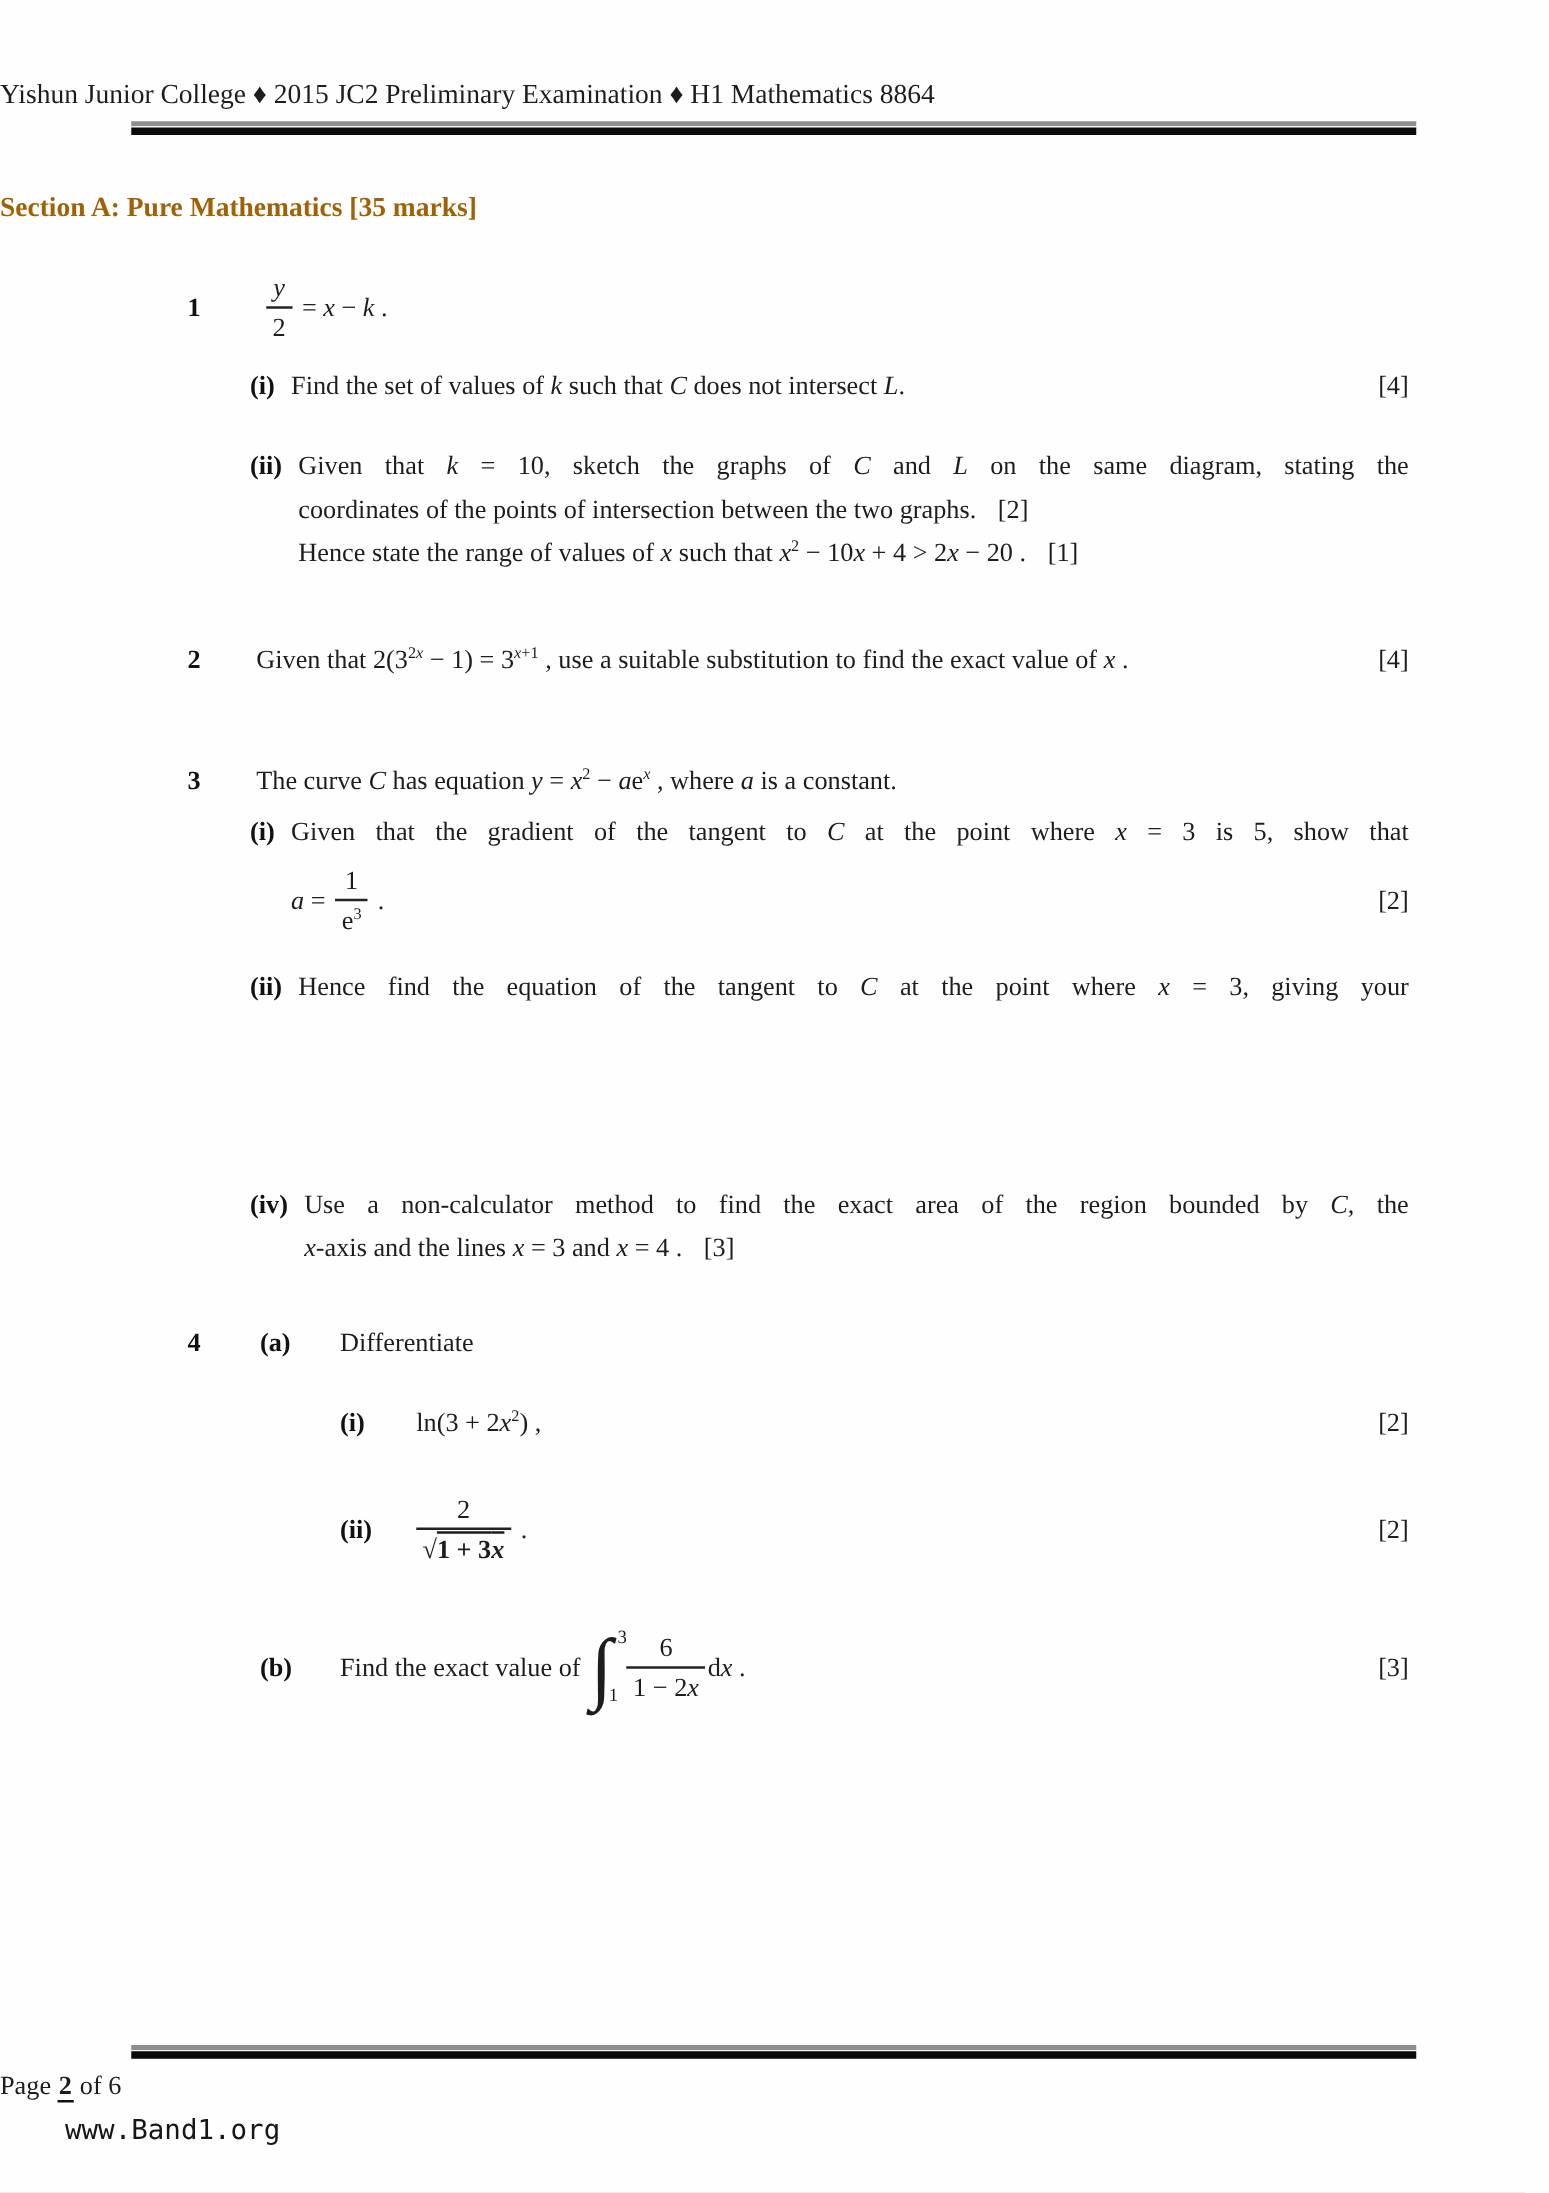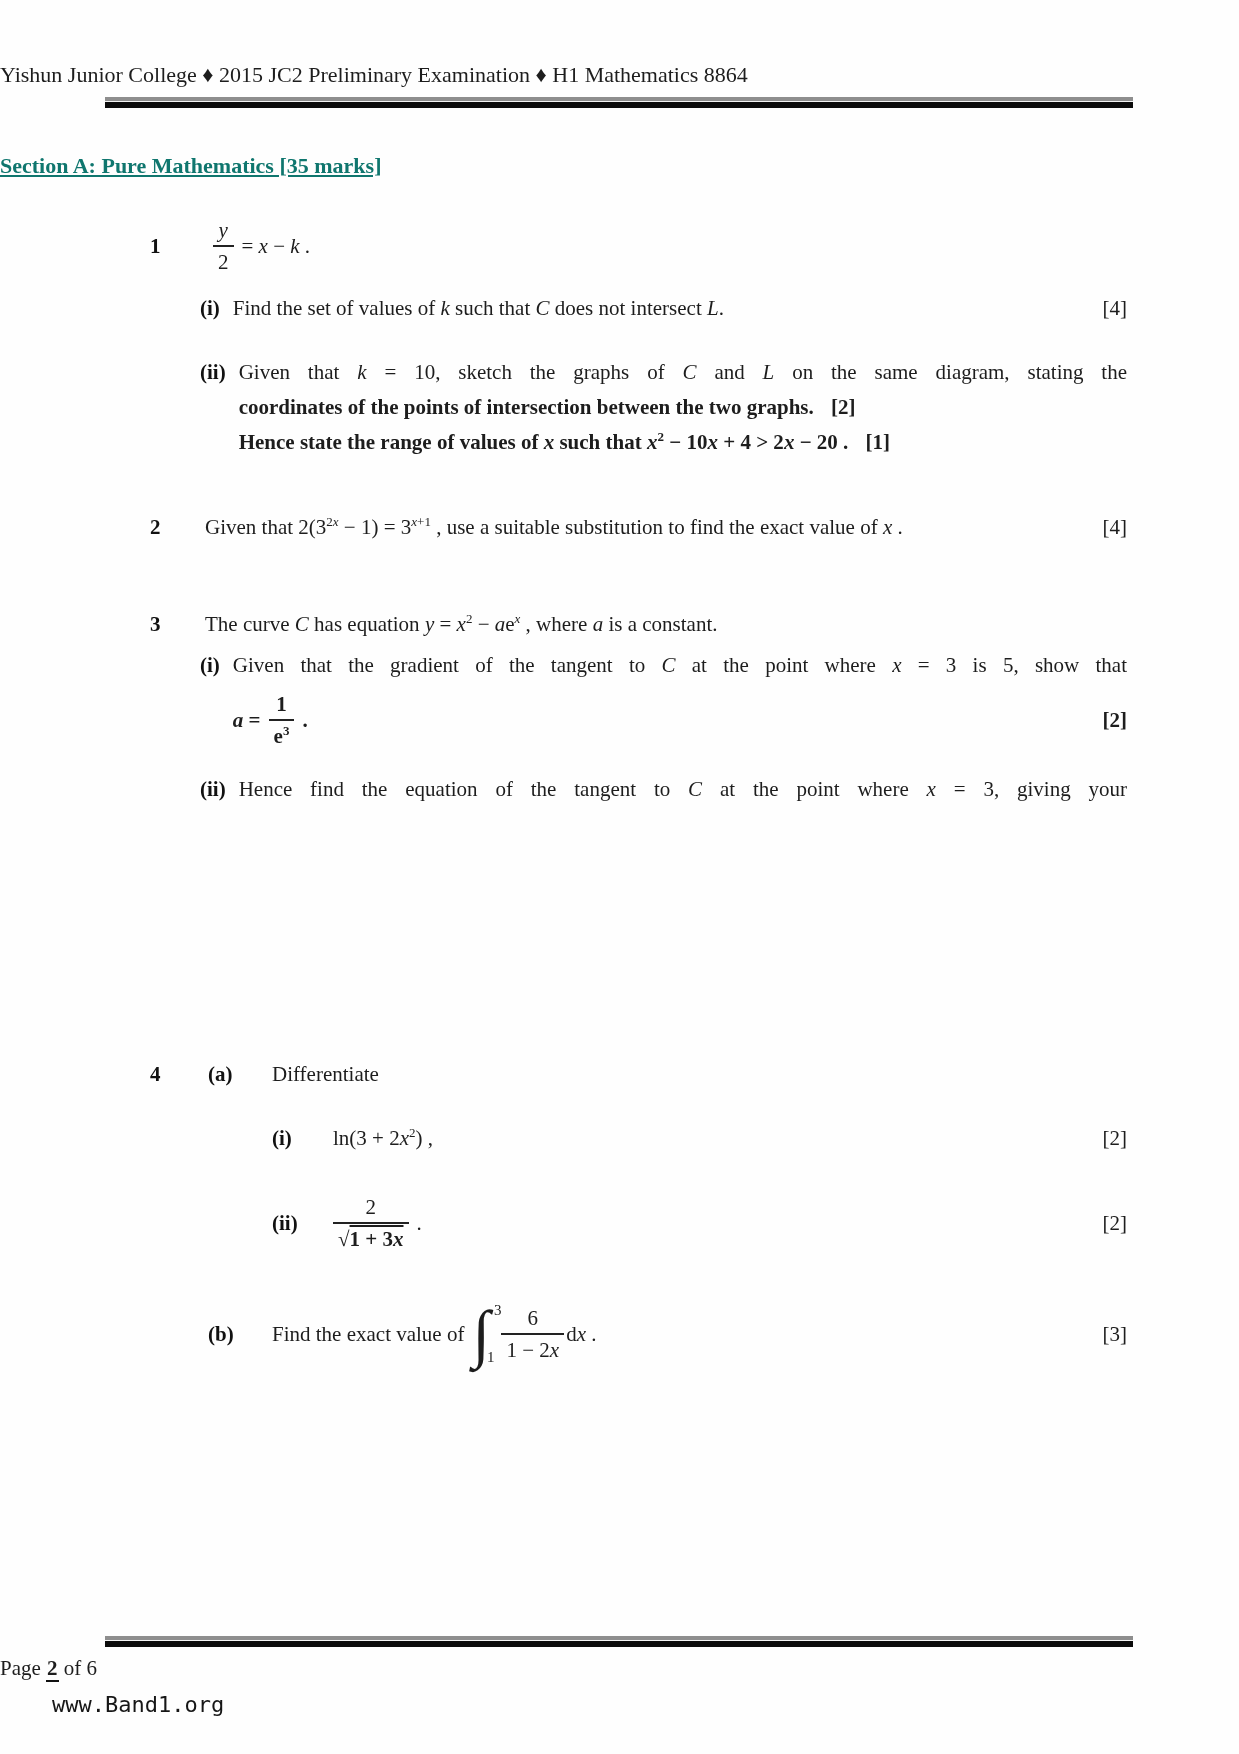--- a/index.html
+++ b/index.html
@@ -30,21 +30,21 @@
   .row{display:flex;align-items:baseline;}
   .row-c{display:flex;align-items:center;}
   .qnum{flex:none;width:55px;font-weight:700;color:#111;}
   .plabel{flex:none;font-weight:700;margin-right:13px;color:#111;}
   .plabel-fix64{flex:none;width:64px;font-weight:700;color:#111;}
   .plabel-fix61{flex:none;width:61px;font-weight:700;color:#111;}
   .marks{margin-left:auto;white-space:nowrap;padding-left:12px;}
   .para{flex:1;line-height:35px;}
   .para .ln{display:block;}
   .jl{text-align:justify;text-align-last:justify;}
-  .lnflex{display:flex;align-items:baseline;font-weight:bold;}
+  .lnflex{display:flex;align-items:baseline;}
 
   
   .frac{display:inline-flex;flex-direction:column;align-items:center;vertical-align:middle;margin:0 8px;line-height:1.25;}
   .frac .num{padding:0 5px 2px 5px;}
   .frac .den{border-top:2px solid #222;padding:2px 5px 0 5px;}
 
   
   .int-wrap{display:inline-flex;align-items:center;margin:0 2px 0 8px;}
   .int-glyph{font-size:64px;line-height:0.85;font-weight:400;}
   .int-limits{display:inline-flex;flex-direction:column;justify-content:space-between;height:62px;font-size:15px;line-height:1;}
@@ -59,21 +59,21 @@
 
 <div class="page">
 
   <div class="abs center" style="top:62px;font-size:22px;">Yishun Junior College ♦ 2015 JC2 Preliminary Examination ♦ H1 Mathematics 8864</div>
   <div class="abs rule" style="top:97px;">
     <div class="g"></div>
     <div class="w"></div>
     <div class="k"></div>
   </div>
 
-  <div class="abs center bold" style="top:153px;font-size:22px;color:#0f766e;text-decoration:underline;">Section A: Pure Mathematics [35 marks]</div>
+  <div class="abs center bold" style="top:153px;font-size:22px;color:#a16207;">Section A: Pure Mathematics [35 marks]</div>
 
   <div class="abs row-c" style="top:213px;left:150px;right:112px;height:66px;">
     <span class="qnum">1</span>
     <span class="frac">
       <span class="num"><i>y</i></span>
       <span class="den">2</span>
     </span>
     <span>= <i>x</i> − <i>k</i> .</span>
   </div>
 
@@ -126,20 +126,30 @@
   </div>
 
   <div class="abs row" style="top:772px;left:200px;right:112px;">
     <span class="plabel">(ii)</span>
     <span class="para">
       <span class="ln jl">Hence find the equation of the tangent to <i>C</i> at the point where <i>x</i> = 3, giving your</span>
     </span>
   </div>
 
 
+  <div class="abs row" style="top:946px;left:200px;right:112px;">
+    <span class="plabel">(iv)</span>
+    <span class="para">
+      <span class="ln jl">Use a non-calculator method to find the exact area of the region bounded by <i>C</i>, the</span>
+      <span class="ln lnflex">
+        <span><i>x</i>-axis and the lines  <i>x</i> = 3  and  <i>x</i> = 4 .</span>
+        <span class="marks">[3]</span>
+      </span>
+    </span>
+  </div>
 
   <div class="abs row" style="top:1062px;left:150px;right:112px;">
     <span class="qnum" style="width:58px;">4</span>
     <span class="plabel-fix64">(a)</span>
     <span>Differentiate</span>
   </div>
 
   <div class="abs row" style="top:1126px;left:272px;right:112px;">
     <span class="plabel-fix61">(i)</span>
     <span>ln(3 + 2<i>x</i><sup>2</sup>) ,</span>

